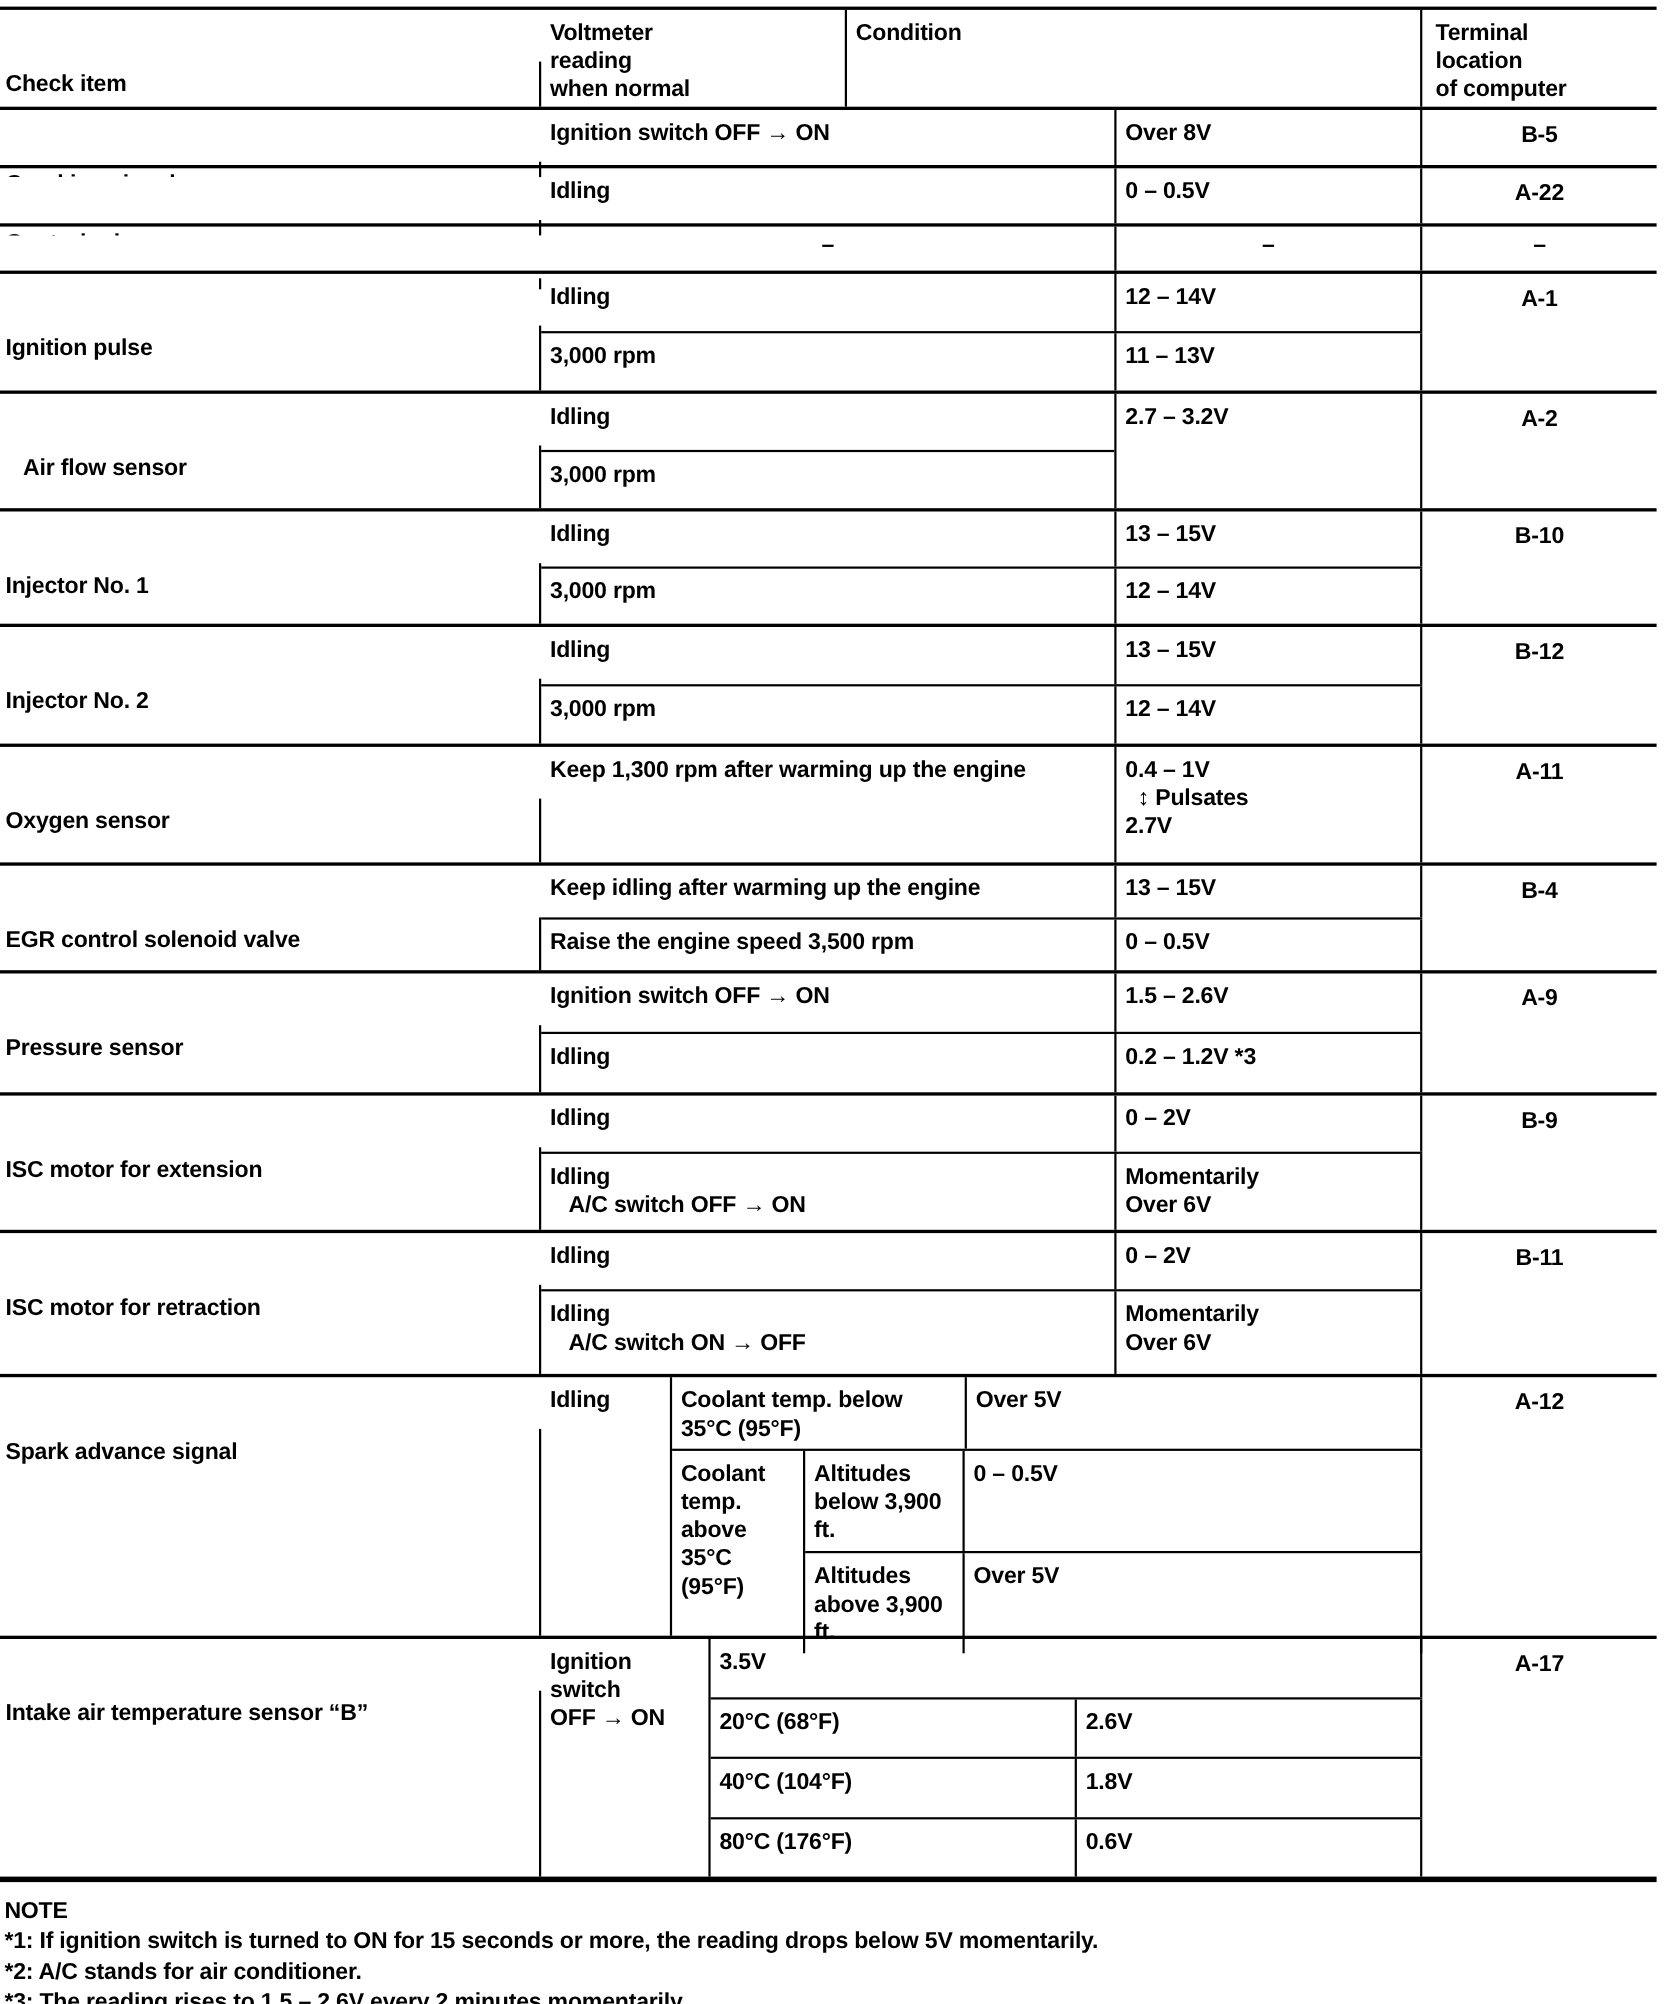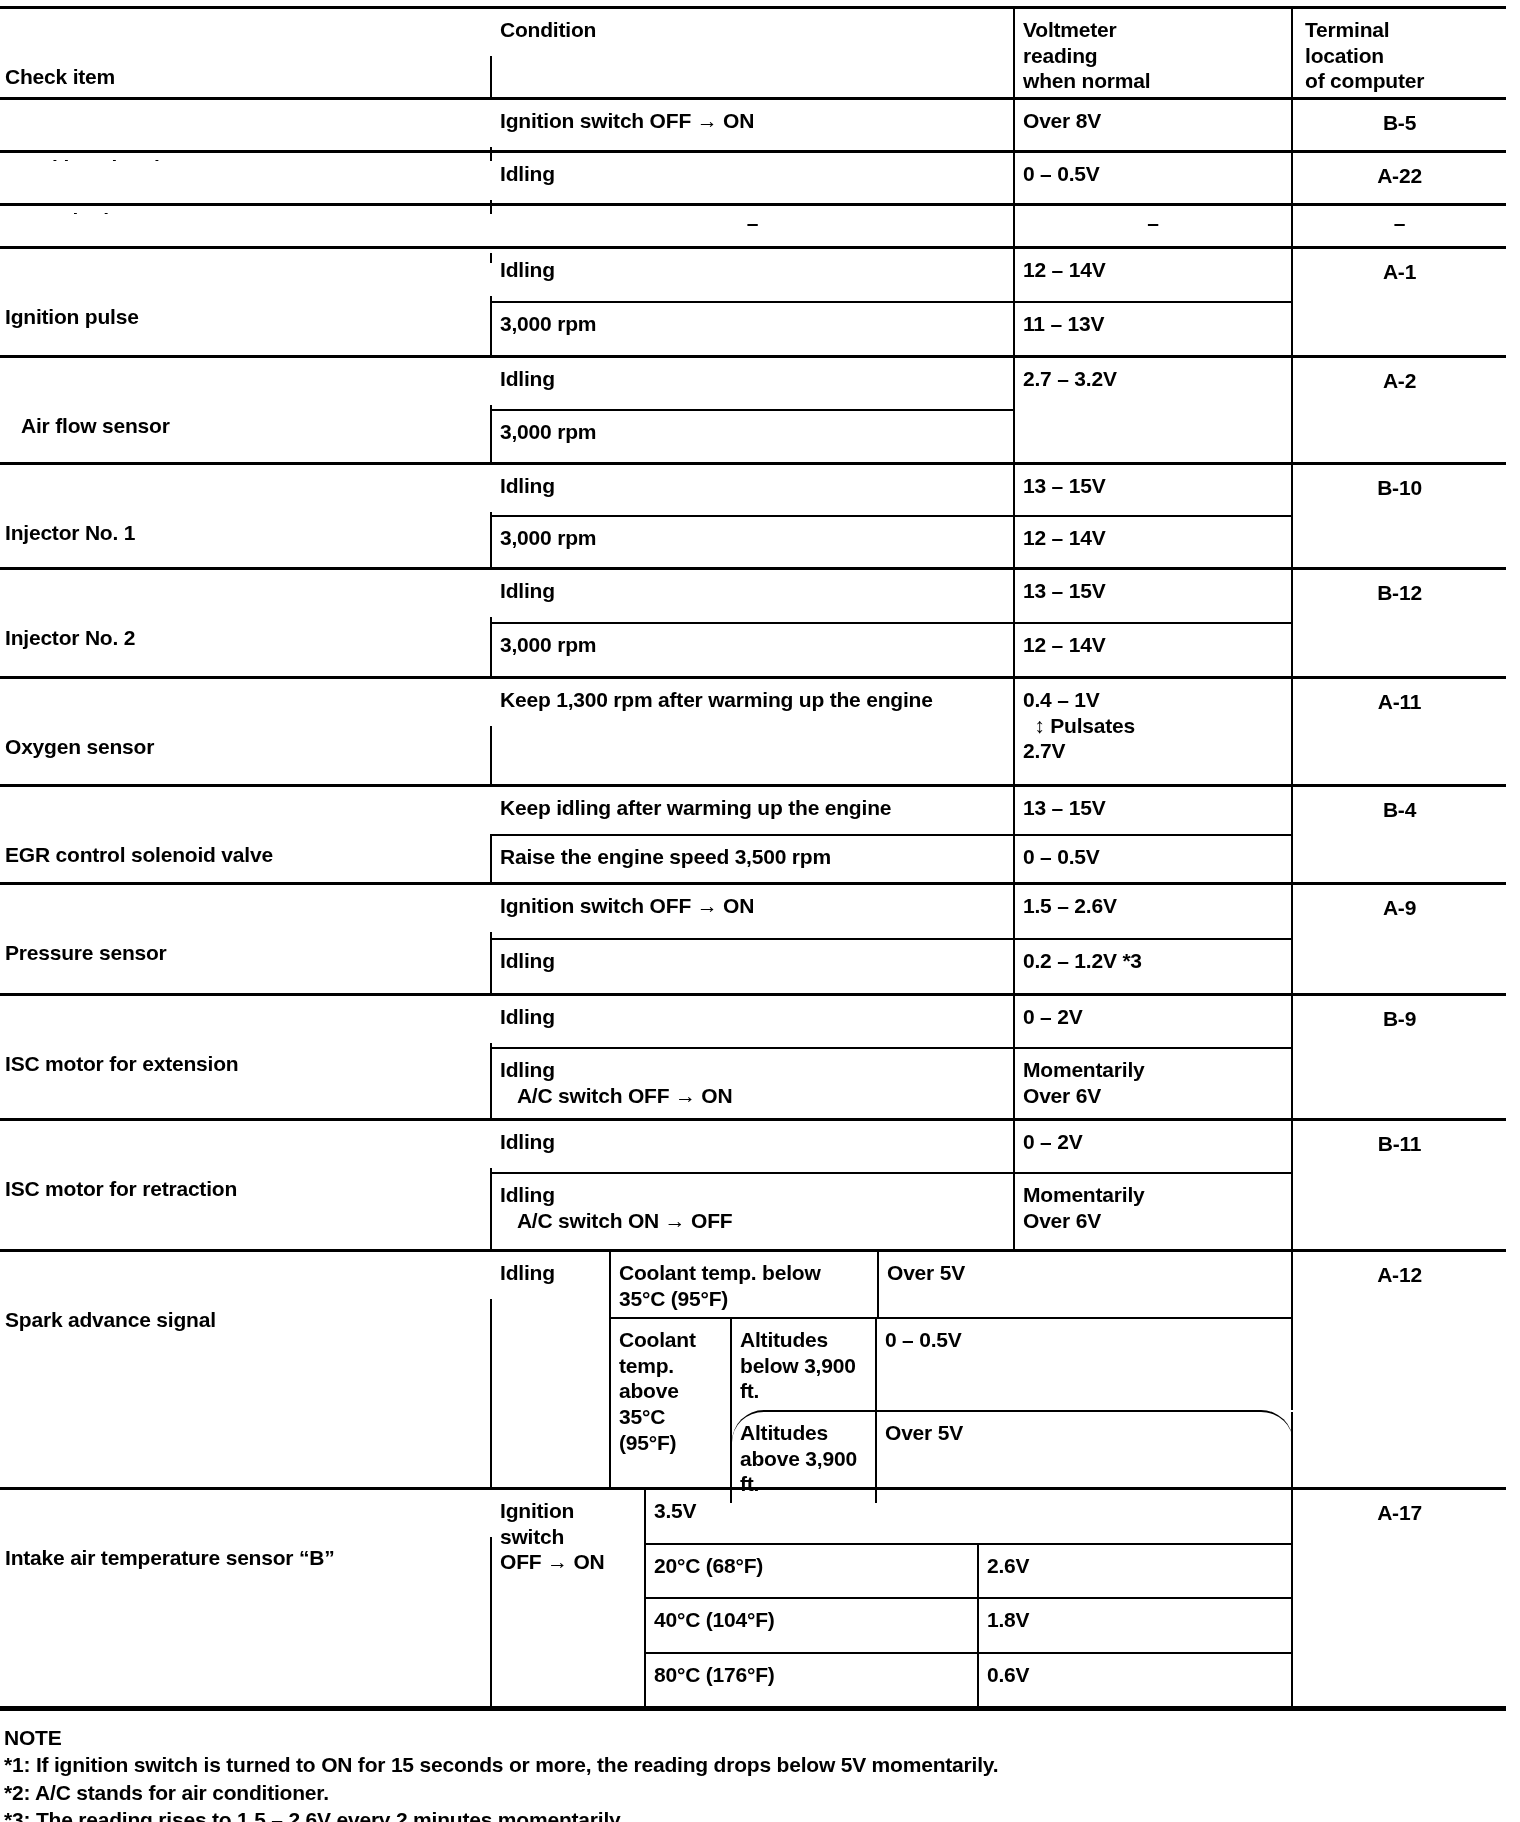--- a/index.html
+++ b/index.html
@@ -41,21 +41,21 @@
   .hdr .cell{padding-top:8px;}
   .dashrow .cell{text-align:center;padding-top:4px;}
   
   .spark-idling{width:119px;border-right:2px solid #000;}
   .spark-nest{flex:1;display:flex;flex-direction:column;}
   .spark-r1{display:flex;height:84px;}
   .spark-r23{display:flex;flex:1;border-top:2px solid #000;}
   .spark-cb{width:268px;border-right:2px solid #000;}
   .spark-ca{width:121px;border-right:2px solid #000;}
   .spark-alt-col{flex:1;display:flex;flex-direction:column;}
-  .spark-altrow{display:flex;flex:1;border-radius:32px;}
+  .spark-altrow{display:flex;flex:1;}
   .spark-altrow + .spark-altrow{border-top:2px solid #000;}
   .spark-alt{width:145px;border-right:2px solid #000;}
   .spark-volt{flex:1;border-right:2px solid #000;}
   
   .intake-ign{width:154px;border-right:2px solid #000;}
   .intake-col{flex:1;display:flex;flex-direction:column;}
   .intake-row{display:flex;flex:1;}
   .intake-row + .intake-row{border-top:2px solid #000;}
   .intake-temp{width:333px;border-right:2px solid #000;}
   .intake-volt{flex:1;border-right:2px solid #000;}
@@ -66,24 +66,24 @@
   .note .line{margin:0;}
 </style>
 </head>
 <body>
 
 <div class="page">
   <div class="tbl">
 
     <div class="block hdr" style="height:88px">
       <div class="cell c-item">Check item</div>
-      <div class="cell c-cond">Condition</div>
       <div class="cell c-volt">Voltmeter
 reading
 when normal</div>
+      <div class="cell c-cond">Condition</div>
       <div class="cell c-term" style="text-align:left;padding-left:12px">Terminal
 location
 of computer</div>
     </div>
 
     <div class="block" style="height:50px">
       <div class="cell c-item">Cranking signal</div>
       <div class="cell c-cond">Ignition switch OFF → ON</div>
       <div class="cell c-volt">Over 8V</div>
       <div class="cell c-term">B-5</div>

